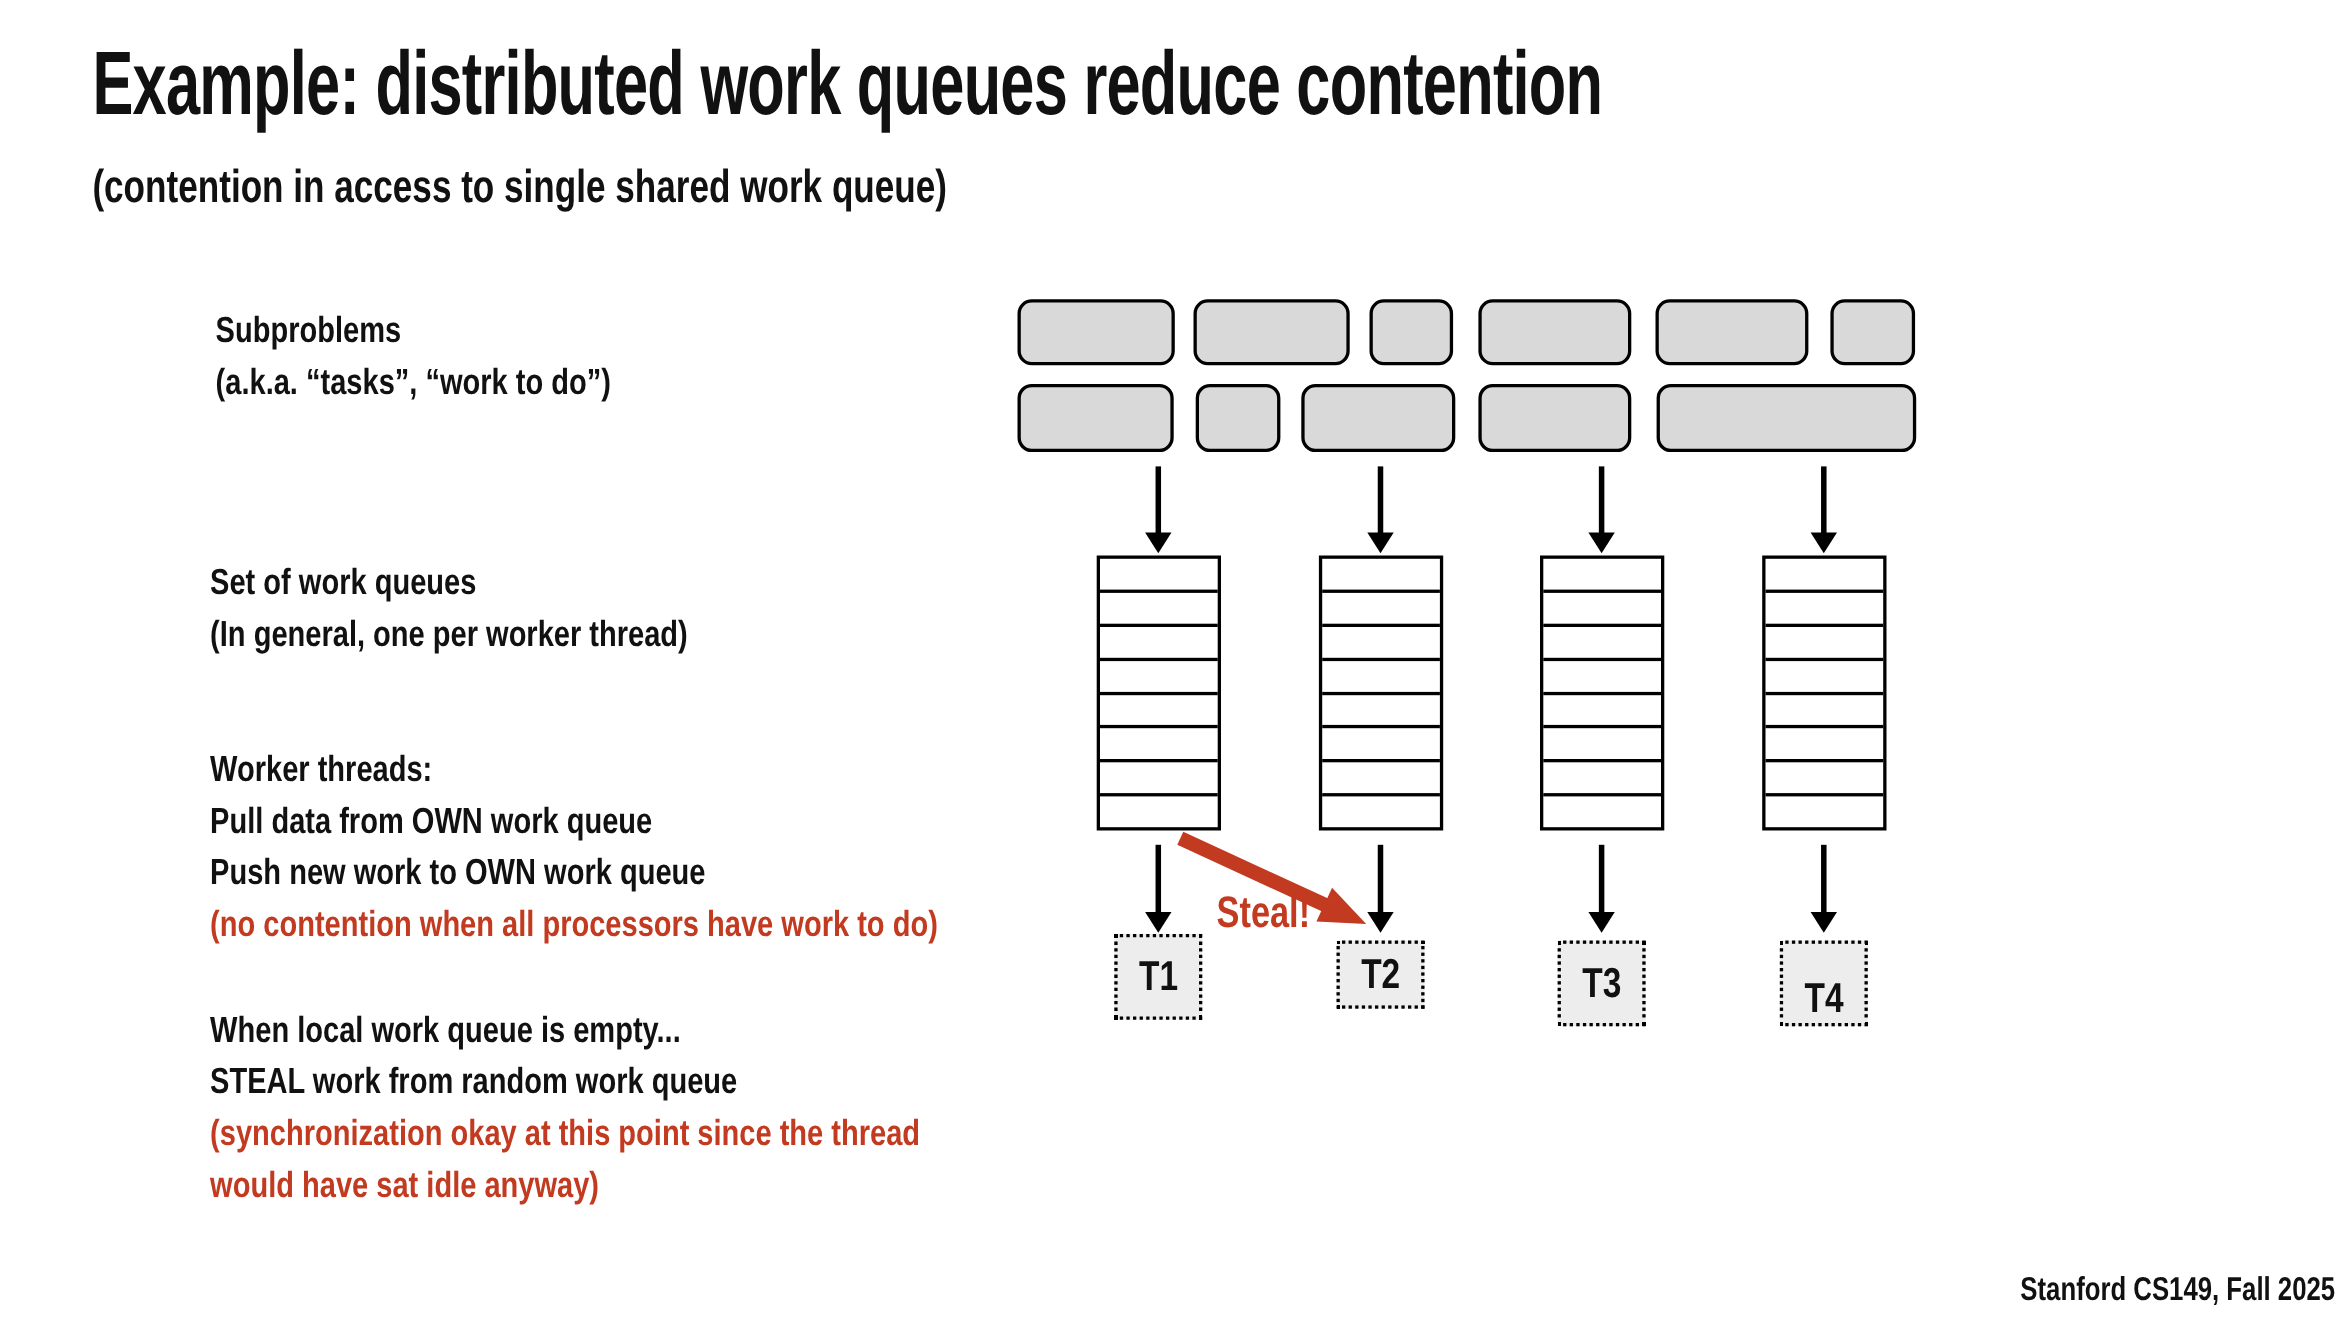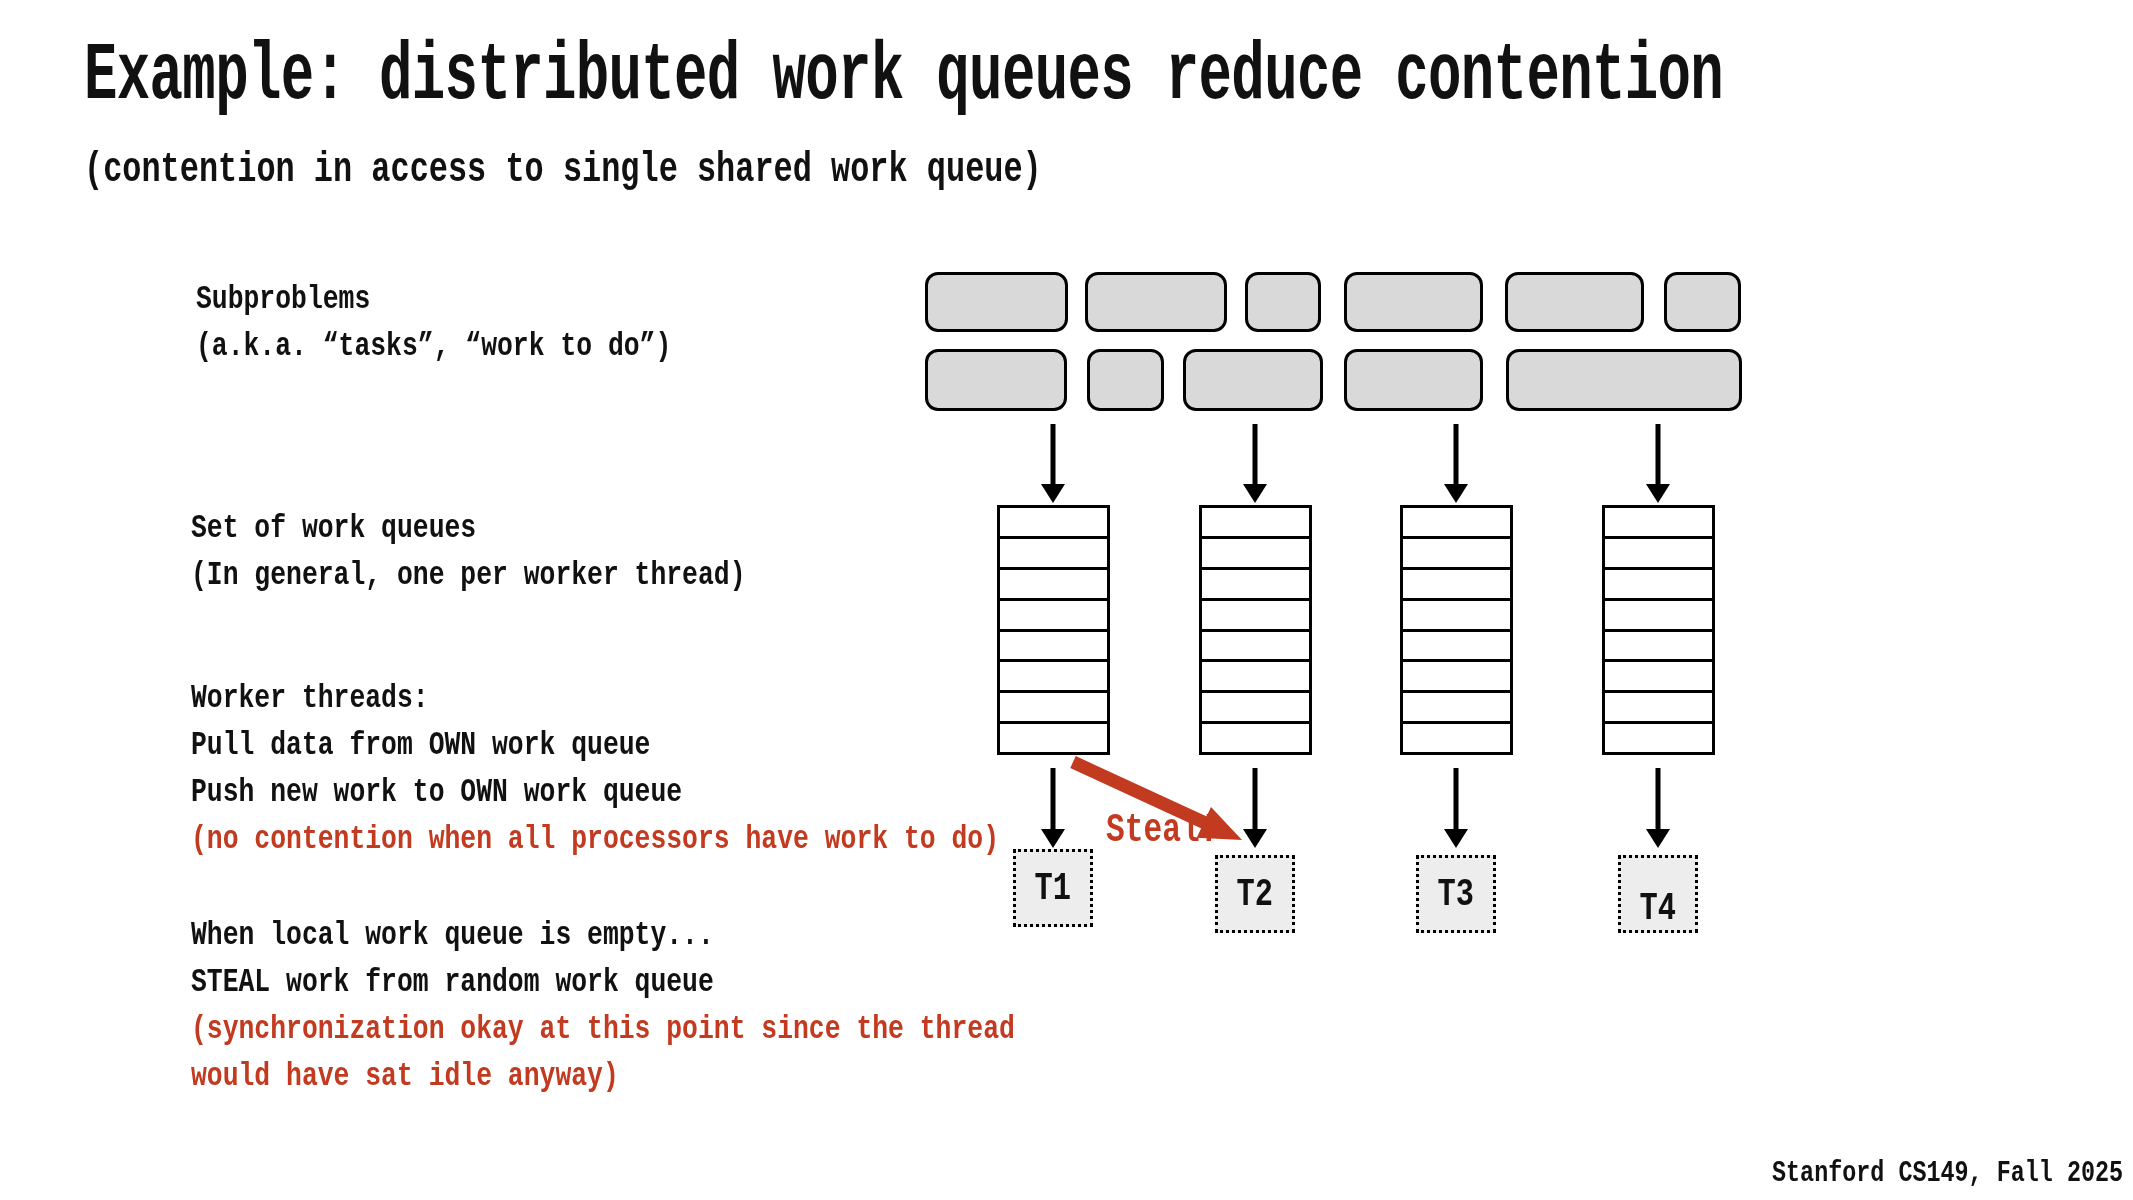--- a/index.html
+++ b/index.html
@@ -1,18 +1,18 @@
 <!DOCTYPE html>
 <html style="--red: #c23a1f; --task-fill: #d9d9d9; --tbox-fill: #ededed;"><head>
 <meta charset="utf-8">
 <style>
   html,body{margin:0;padding:0;background:#ffffff;}
   .slide{
     position:relative;width:2133px;height:1200px;background:#ffffff;
-    font-family:Liberation Mono, monospace;color:#111;overflow:hidden;
+    font-family:Liberation Sans, sans-serif;color:#111;overflow:hidden;
   }
   .title{
     position:absolute;left:84px;top:30px;font-size:82px;font-weight:700;
     white-space:nowrap;transform:scaleX(.68);transform-origin:0 0;letter-spacing:-1px;
   }
   .subtitle{
     position:absolute;left:84px;top:146px;font-size:42px;font-weight:700;
     white-space:nowrap;transform:scaleX(.76);transform-origin:0 0;
   }
   .annotation{
@@ -175,21 +175,21 @@
         </div>
         <div class="varrow" style="left: 1645px; top: 768px; height: 80px;">
           <div class="shaft"></div>
           <div class="head"></div>
         </div>
       </div>
     <div>
         <div class="thread-box" style="left: 1013px; top: 849px; width: 80px; height: 78px;">
           <span class="thread-label">T1</span>
         </div>
-        <div class="thread-box" style="left: 1215px; top: 855px; width: 80px; height: 78px;">
+        <div class="thread-box" style="left: 1215px; top: 855px; width: 80px; height: 62px;">
           <span class="thread-label">T2</span>
         </div>
         <div class="thread-box" style="left: 1416px; top: 855px; width: 80px; height: 78px; text-align: right;">
           <span class="thread-label">T3</span>
         </div>
         <div class="thread-box" style="left: 1618px; top: 855px; width: 80px; height: 78px; align-items: flex-end;">
           <span class="thread-label">T4</span>
         </div>
       </div>
     <svg class="steal-svg" width="2133" height="1200" viewBox="0 0 2133 1200">

